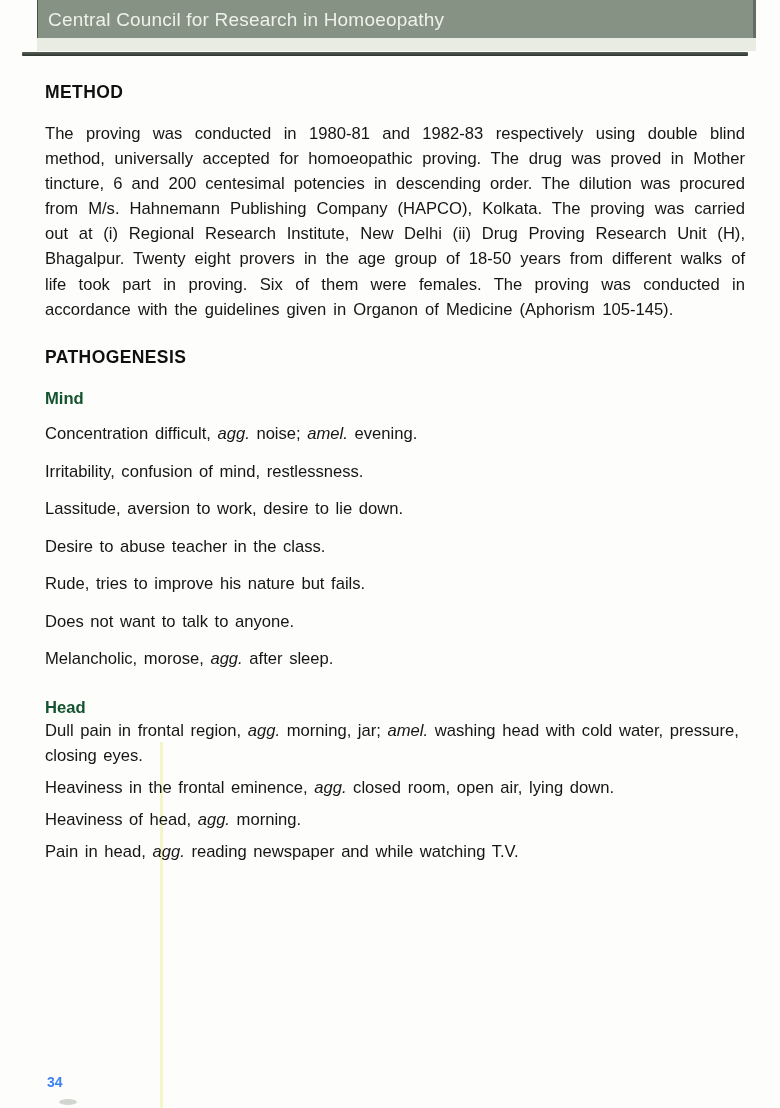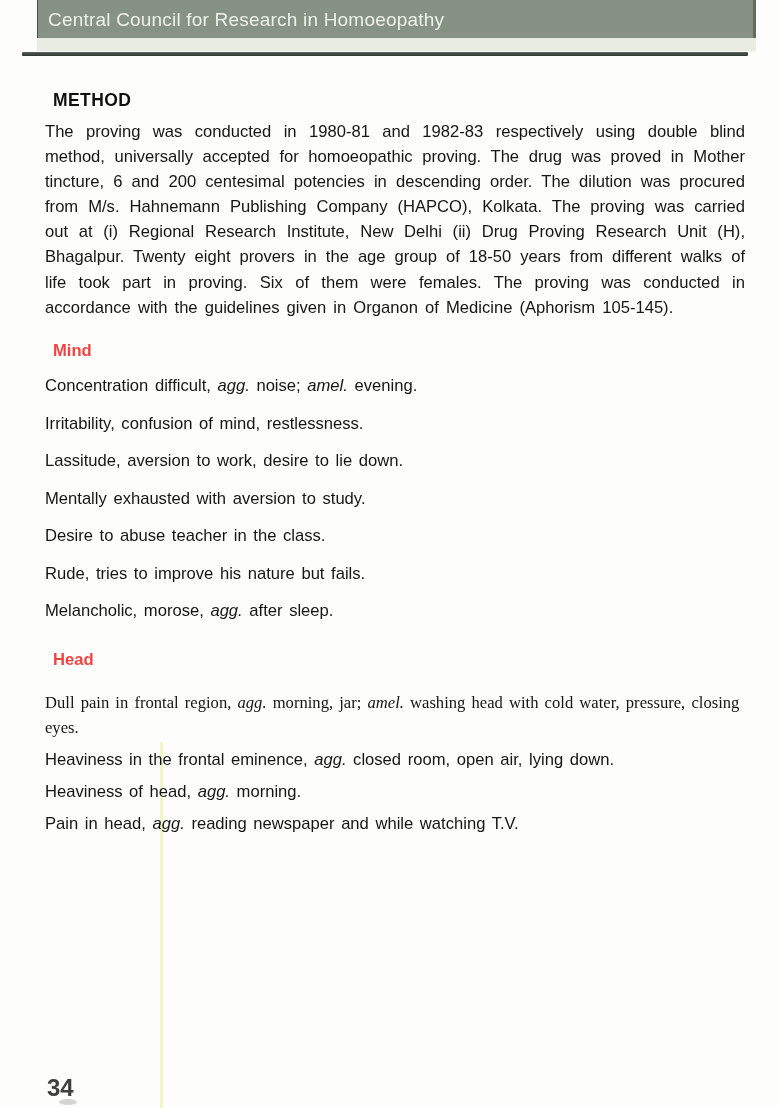--- a/index.html
+++ b/index.html
@@ -40,42 +40,42 @@
   .scan-smudge{
     position:absolute;left:59px;top:1099px;width:18px;height:6px;
     background:#a8b0a6;opacity:.5;border-radius:50%;
   }
   
   .content{
     position:absolute;left:45px;top:82px;width:700px;z-index:1;
   }
   .h-section{
     font-size:17.5px;font-weight:700;letter-spacing:.4px;
-    margin:8px;color:#101010;
+    margin:0;color:#101010;
   }
   .h-patho{margin-top:25px;}
   .h-sub{
-    font-size:16.6px;font-weight:700;margin:21px 0 0 8px;color:#ef4444;
+    font-size:16.6px;font-weight:700;margin:21px 0 0 0;color:#14532d;
   }
   .h-sub-head{margin-top:27px;}
   .body-par{
     font-size:16.6px;line-height:25.1px;text-align:justify;
-    margin:8px 0 0 0;word-spacing:2.5px;color:#151515;
+    margin:18px 0 0 0;word-spacing:2.5px;color:#151515;
   }
   .item{
     font-size:16.6px;line-height:25px;margin:12.5px 0 0 0;
     word-spacing:2px;color:#151515;
   }
   .items-head .item{margin-top:7px;}
-  .items-head .item:first-child{margin-top:20px;font-family:Liberation Serif, serif;}
+  .items-head .item:first-child{margin-top:0;}
   .item i{font-style:italic;}
   
   .page-number{
     position:absolute;left:47px;top:1074px;
-    font-size:24px;font-weight:700;color:#404040;z-index:1;
+    font-size:14px;font-weight:700;color:#3b82f6;z-index:1;
   }
 </style>
 </head>
 <body>
 
 <div class="page">
 
   <div class="header-bar">
     <span class="header-title">Central Council for Research in Homoeopathy</span>
   </div>
@@ -83,29 +83,30 @@
   <div class="header-rule"></div>
 
   <div class="scan-line"></div>
   <div class="scan-smudge"></div>
 
   <div class="content">
 
     <h1 class="h-section">METHOD</h1>
     <p class="body-par">The proving was conducted in 1980-81 and 1982-83 respectively using double blind method, universally accepted for homoeopathic proving. The drug was proved in Mother tincture, 6 and 200 centesimal potencies in descending order. The dilution was procured from M/s. Hahnemann Publishing Company (HAPCO), Kolkata. The proving was carried out at (i) Regional Research Institute, New Delhi (ii) Drug Proving Research Unit (H), Bhagalpur. Twenty eight provers in the age group of 18-50 years from different walks of life took part in proving. Six of them were females. The proving was conducted in accordance with the guidelines given in Organon of Medicine (Aphorism 105-145).</p>
 
+    <h1 class="h-section h-patho">PATHOGENESIS</h1>
 
     <h2 class="h-sub">Mind</h2>
     <div class="items-mind">
       <p class="item">Concentration difficult, <i>agg.</i> noise; <i>amel.</i> evening.</p>
       <p class="item">Irritability, confusion of mind, restlessness.</p>
       <p class="item">Lassitude, aversion to work, desire to lie down.</p>
-      <p class="item">Mentally exhausted with aversion to study.</p>
       <p class="item">Desire to abuse teacher in the class.</p>
       <p class="item">Rude, tries to improve his nature but fails.</p>
+      <p class="item">Does not want to talk to anyone.</p>
       <p class="item">Melancholic, morose, <i>agg.</i> after sleep.</p>
     </div>
 
     <h2 class="h-sub h-sub-head">Head</h2>
     <div class="items-head">
       <p class="item">Dull pain in frontal region, <i>agg.</i> morning, jar; <i>amel.</i> washing head with cold water, pressure, closing eyes.</p>
       <p class="item">Heaviness in the frontal eminence, <i>agg.</i> closed room, open air, lying down.</p>
       <p class="item">Heaviness of head, <i>agg.</i> morning.</p>
       <p class="item">Pain in head, <i>agg.</i> reading newspaper and while watching T.V.</p>
     </div>

